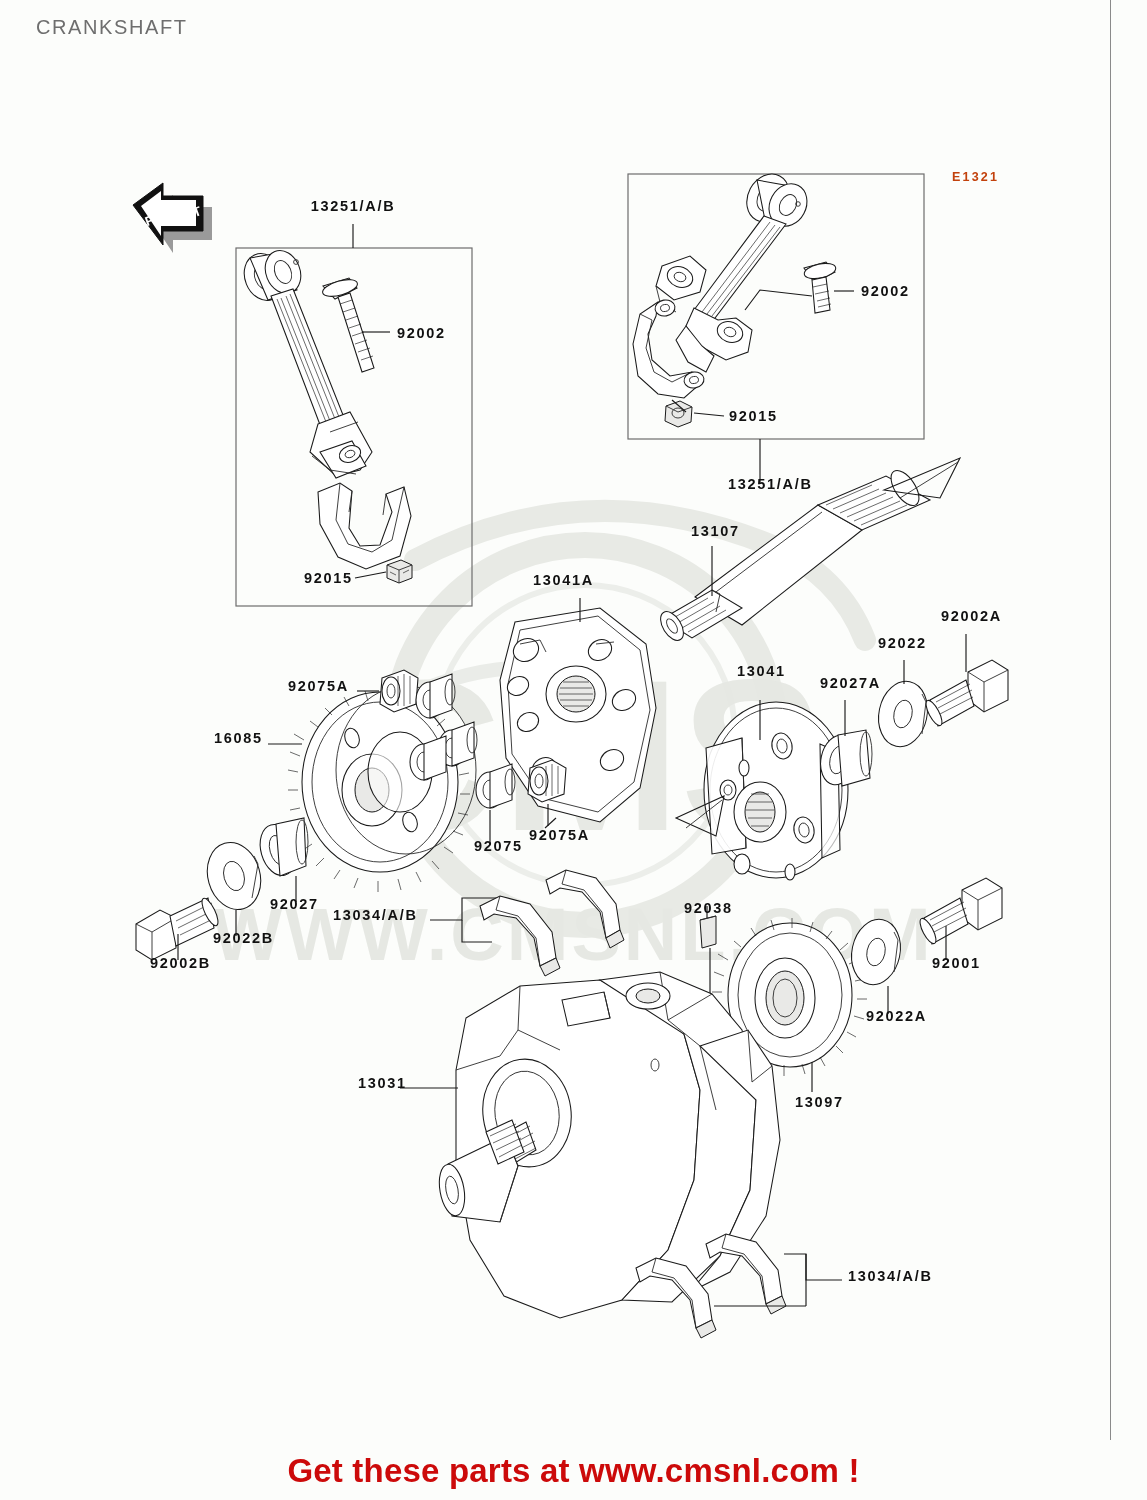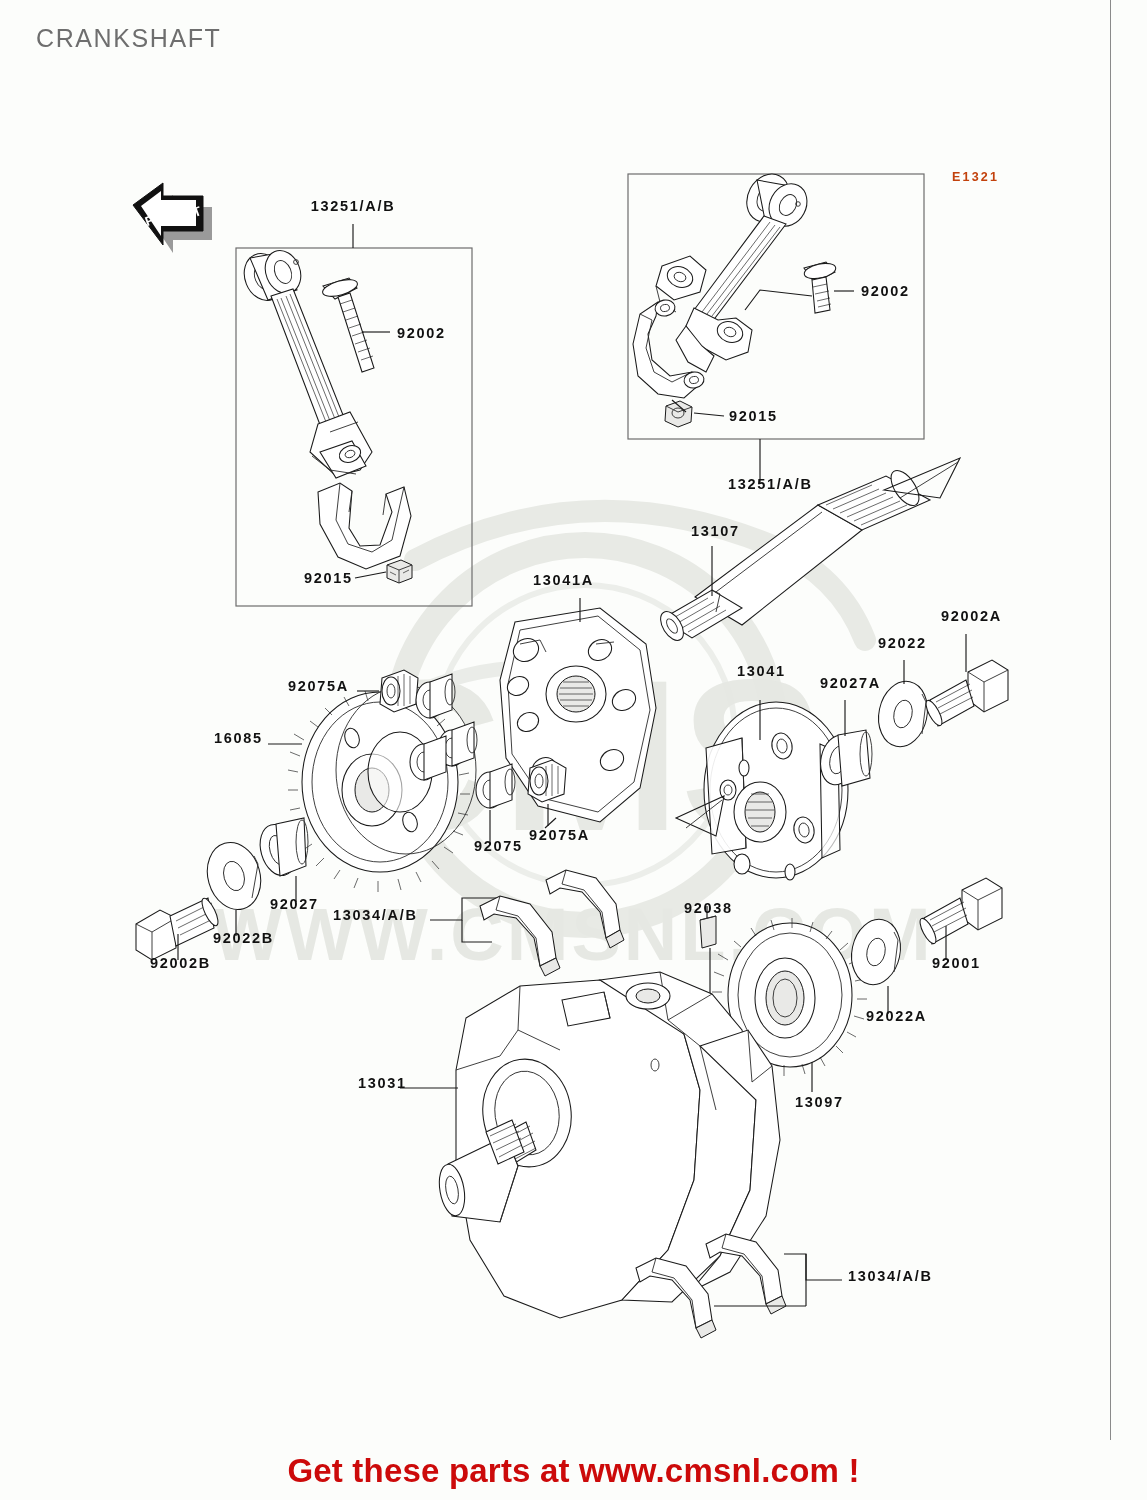--- a/index.html
+++ b/index.html
@@ -23,22 +23,22 @@
   
   .frame-right {
     position: absolute;
     top: 0; left: 1110px;
     width: 1px; height: 1440px;
     background: #8a8a8a;
   }
   
   .page-title {
     position: absolute;
-    left: 36px; top: 24px;
-    font-size: 25px;
+    left: 36px; top: 16px;
+    font-size: 20px;
     letter-spacing: 1.6px;
     color: #6e6e6e;
     font-family: "Liberation Sans", sans-serif;
     white-space: nowrap;
   }
   .diagram-code {
     position: absolute;
     left: 952px; top: 170px;
     font-size: 12.5px;
     font-weight: bold;

